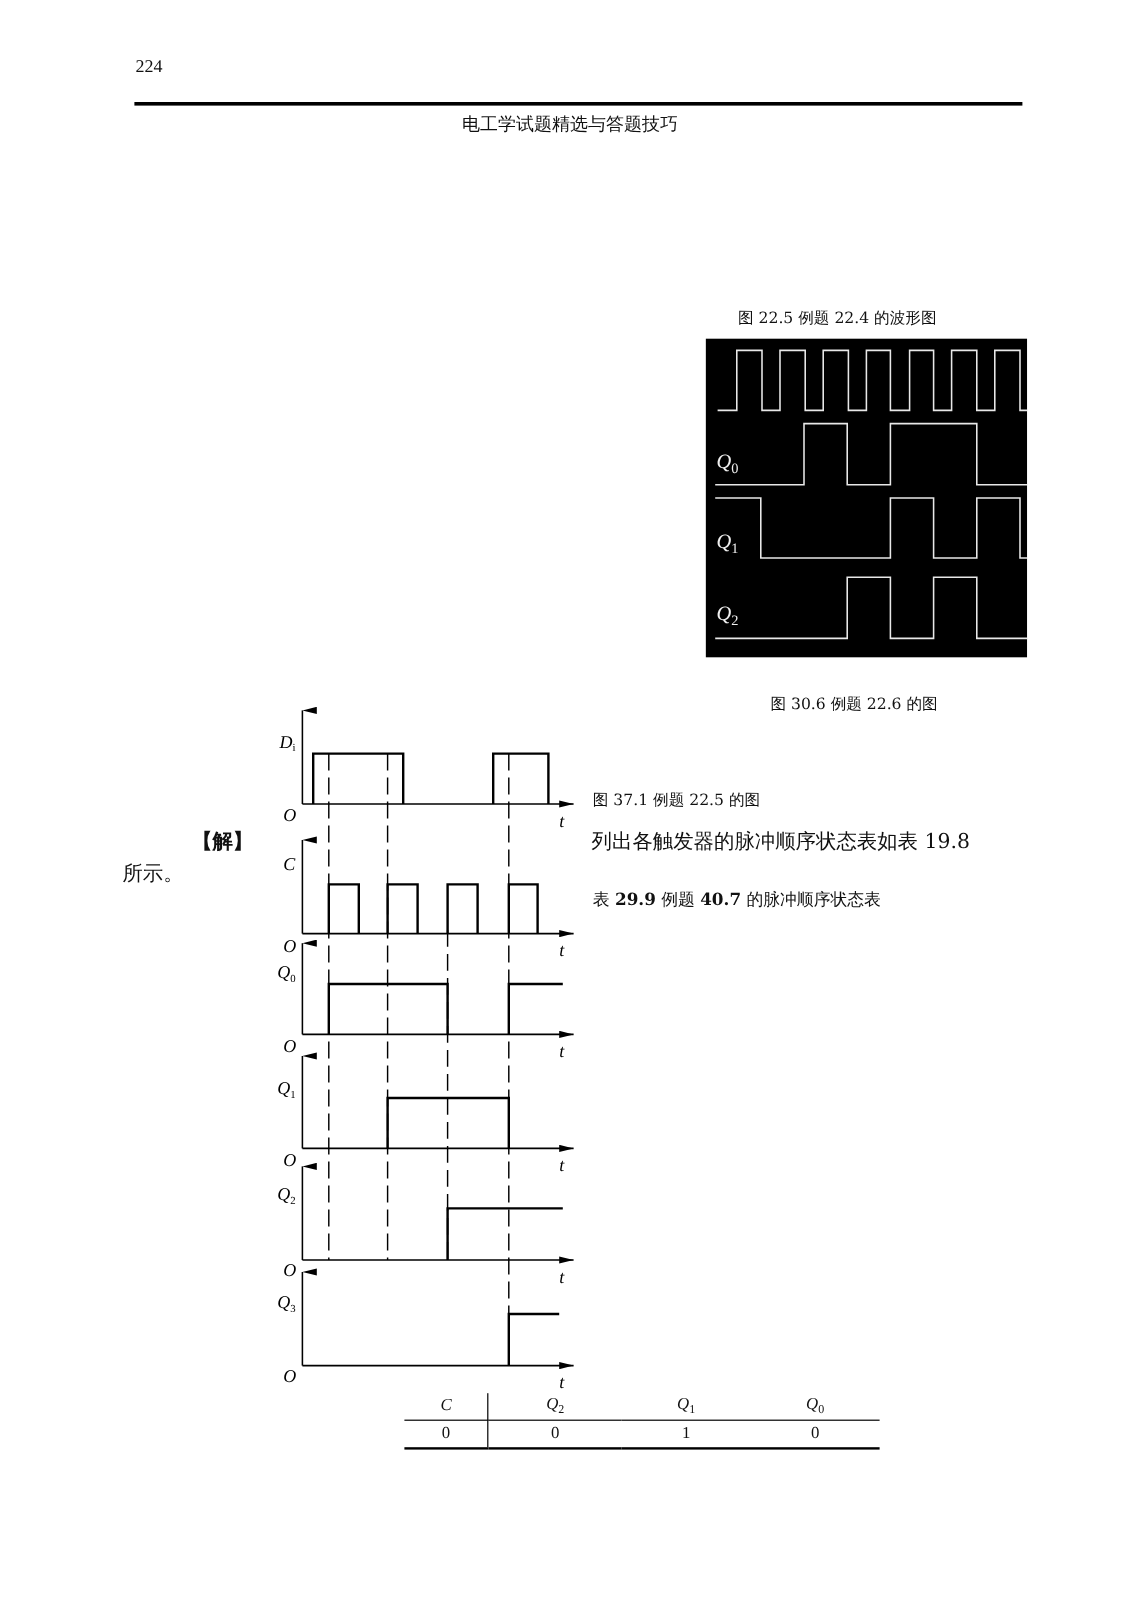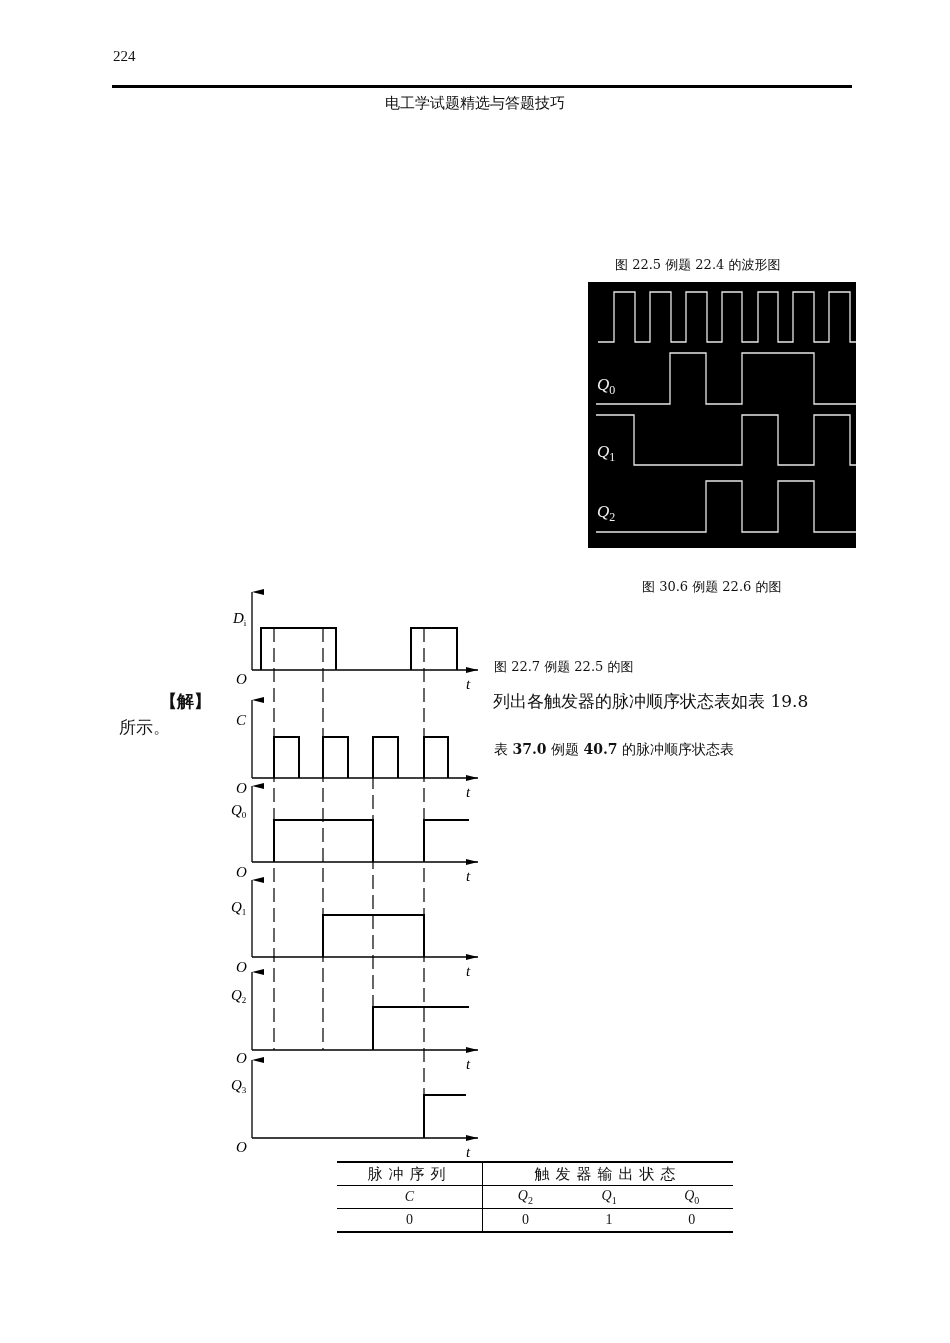--- a/index.html
+++ b/index.html
@@ -121,36 +121,32 @@
 
     <text x="466" y="689">t</text>
     <text x="466" y="797">t</text>
     <text x="466" y="881">t</text>
     <text x="466" y="976">t</text>
     <text x="466" y="1069">t</text>
     <text x="466" y="1157">t</text>
   </g>
 </svg>
 
-<div class="abs caption" style="left:494px; top:658px;">图 22.7  例题 22.5 的图</div>
+<div class="abs caption" style="left:494px; top:658px;">图 37.1  例题 22.5 的图</div>
 
 <div class="abs body-text bold" style="left:160px; top:690px;">【解】</div>
 <div class="abs body-text" style="left:493px; top:690px;">列出各触发器的脉冲顺序状态表如表  19.8</div>
-<div class="abs body-text" style="left:119px; top:716px;">所示。</div>
+<div class="abs body-text" style="left:102px; top:716px;">所示。</div>
 
 <div class="abs caption" style="left:494px; top:741px; font-size:14px;">
-  <span>表 </span><b>37.0</b><span>  例题 </span><b>40.7</b><span> 的脉冲顺序状态表</span>
+  <span>表 </span><b>29.9</b><span>  例题 </span><b>40.7</b><span> 的脉冲顺序状态表</span>
 </div>
 
 <table class="state">
   <tbody>
-      <tr class="r-head">
-    <td class="sep" style="width:145px;">脉冲序列</td>
-    <td colspan="3">触发器输出状态</td>
-  </tr>
   <tr class="r-sub">
     <td class="sep">C</td>
     <td><span>Q</span><sub>2</sub></td>
     <td><span>Q</span><sub>1</sub></td>
     <td><span>Q</span><sub>0</sub></td>
   </tr>
   <tr class="r-data">
     <td class="sep">0</td>
     <td>0</td>
     <td>1</td>

